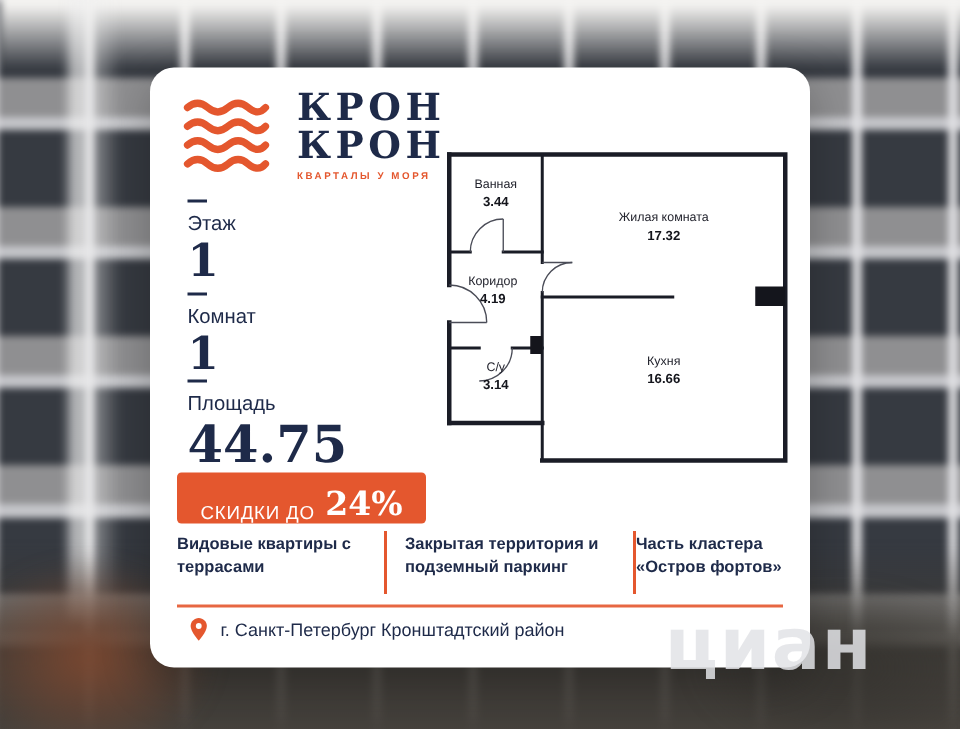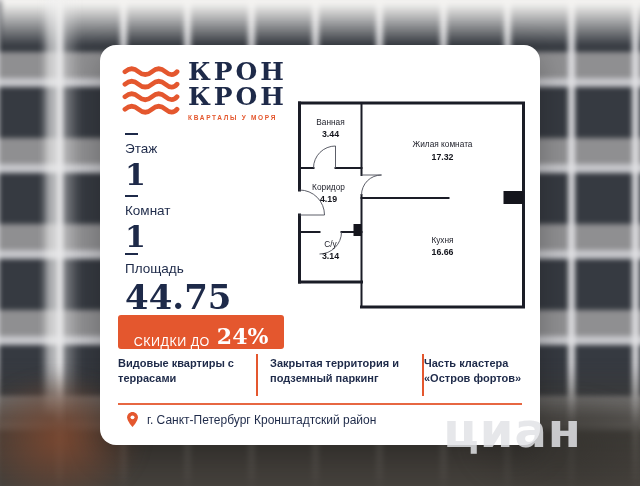--- a/index.html
+++ b/index.html
@@ -26,21 +26,21 @@
   .blob-dark{position:absolute;right:-20px;bottom:-14px;width:200px;height:110px;
     background:radial-gradient(closest-side,rgba(52,50,46,0.8),rgba(52,50,46,0));filter:blur(7px);}
 
   
   .card{position:absolute;left:100px;top:45px;width:440px;height:400px;background:#ffffff;
     border-radius:16px;box-shadow:0 10px 32px rgba(0,0,0,0.28);}
 
   
   .logo{position:absolute;left:22px;top:15px;display:flex;align-items:flex-start;}
   .logo-waves{width:58px;height:52px;margin-top:4px;}
-  .logo-text{margin-left:8px;}
+  .logo-text{margin-left:18px;}
   .logo-line{font-family:"DejaVu Serif","Liberation Serif",serif;font-weight:700;font-size:25px;
     line-height:0.98;letter-spacing:3px;color:var(--navy);}
   .logo-tagline{font-size:6.5px;font-weight:700;letter-spacing:1.7px;color:var(--accent);margin-top:5px;}
 
   
   .spec{position:absolute;left:25px;}
   .spec-floor{top:88px}.spec-rooms{top:150px}.spec-area{top:208px}
   .spec-dash{width:13px;height:2px;background:var(--navy);margin-bottom:6px;}
   .spec-label{font-size:13.5px;color:var(--navy);}
   .spec-value{font-family:"DejaVu Serif","Liberation Serif",serif;font-weight:700;font-size:30px;

